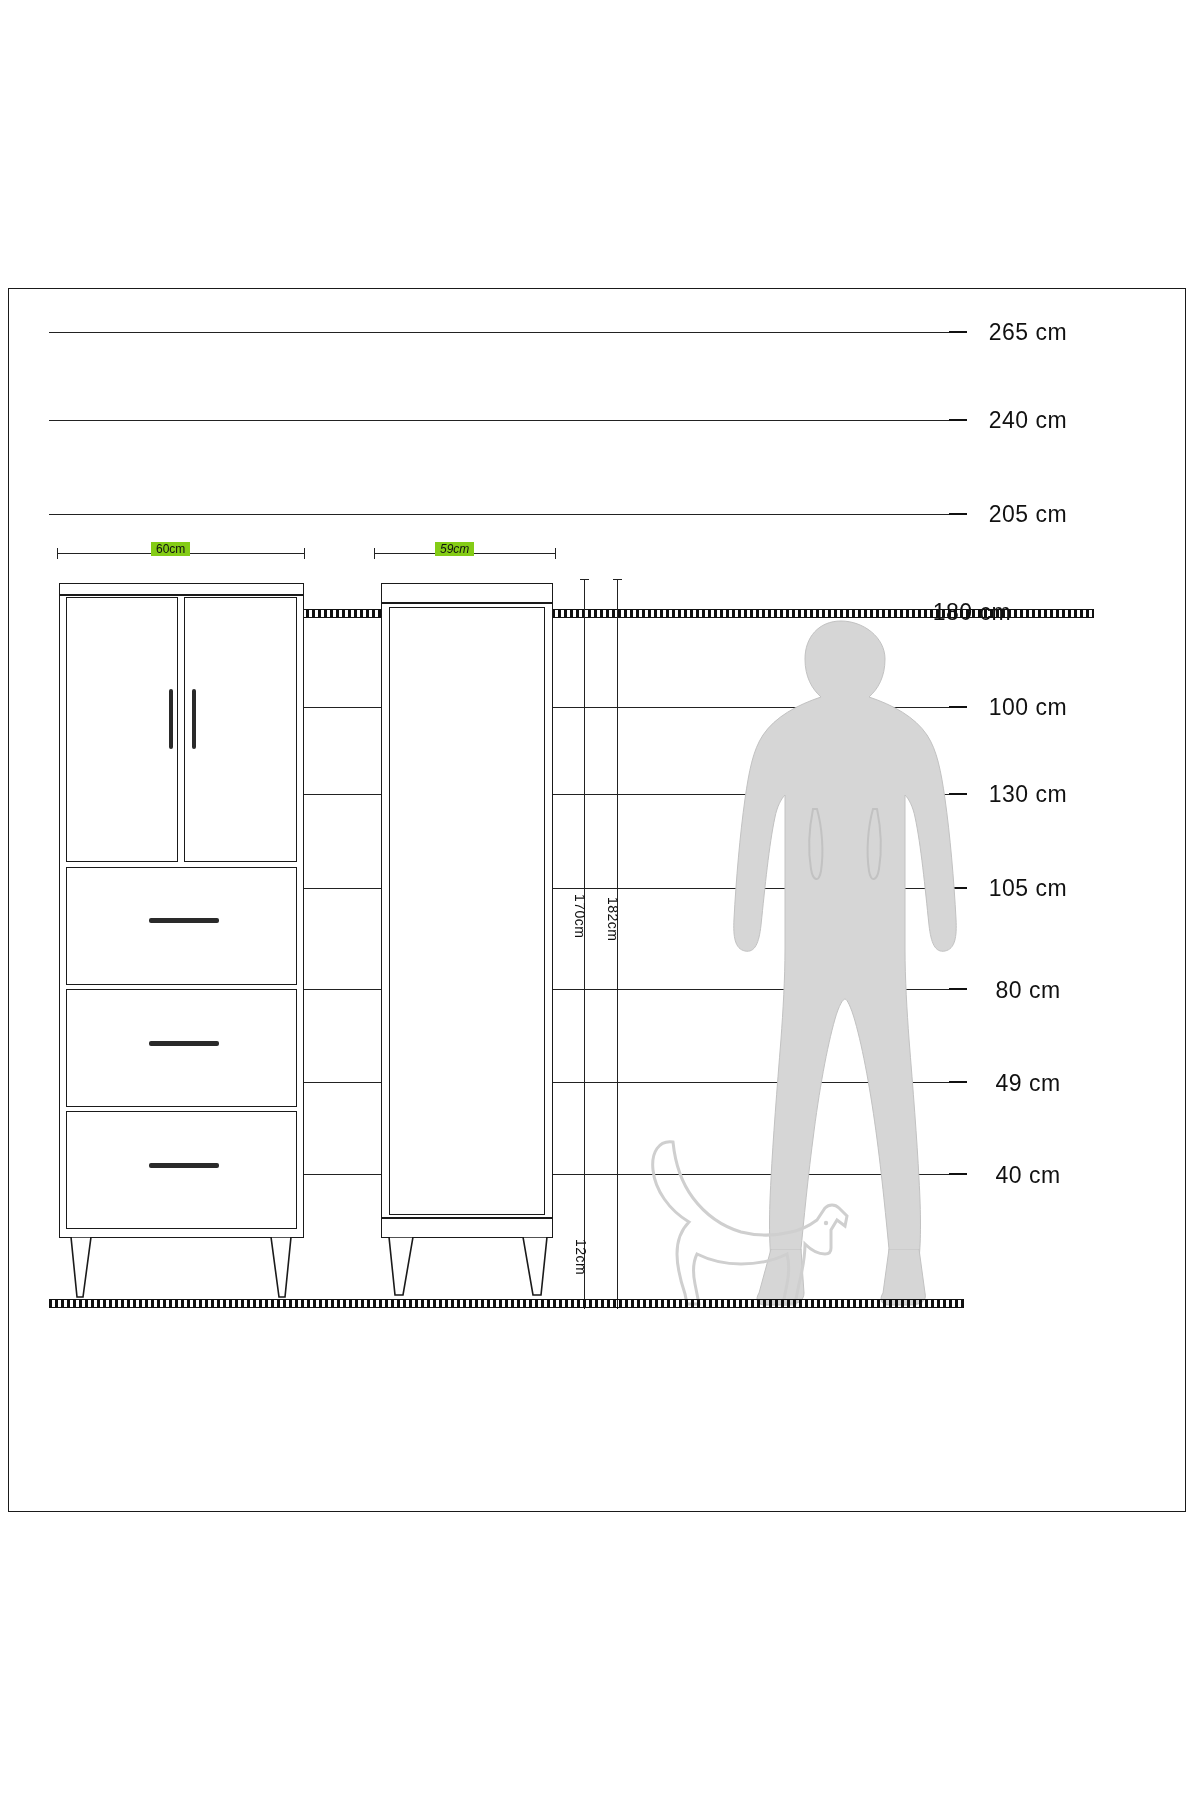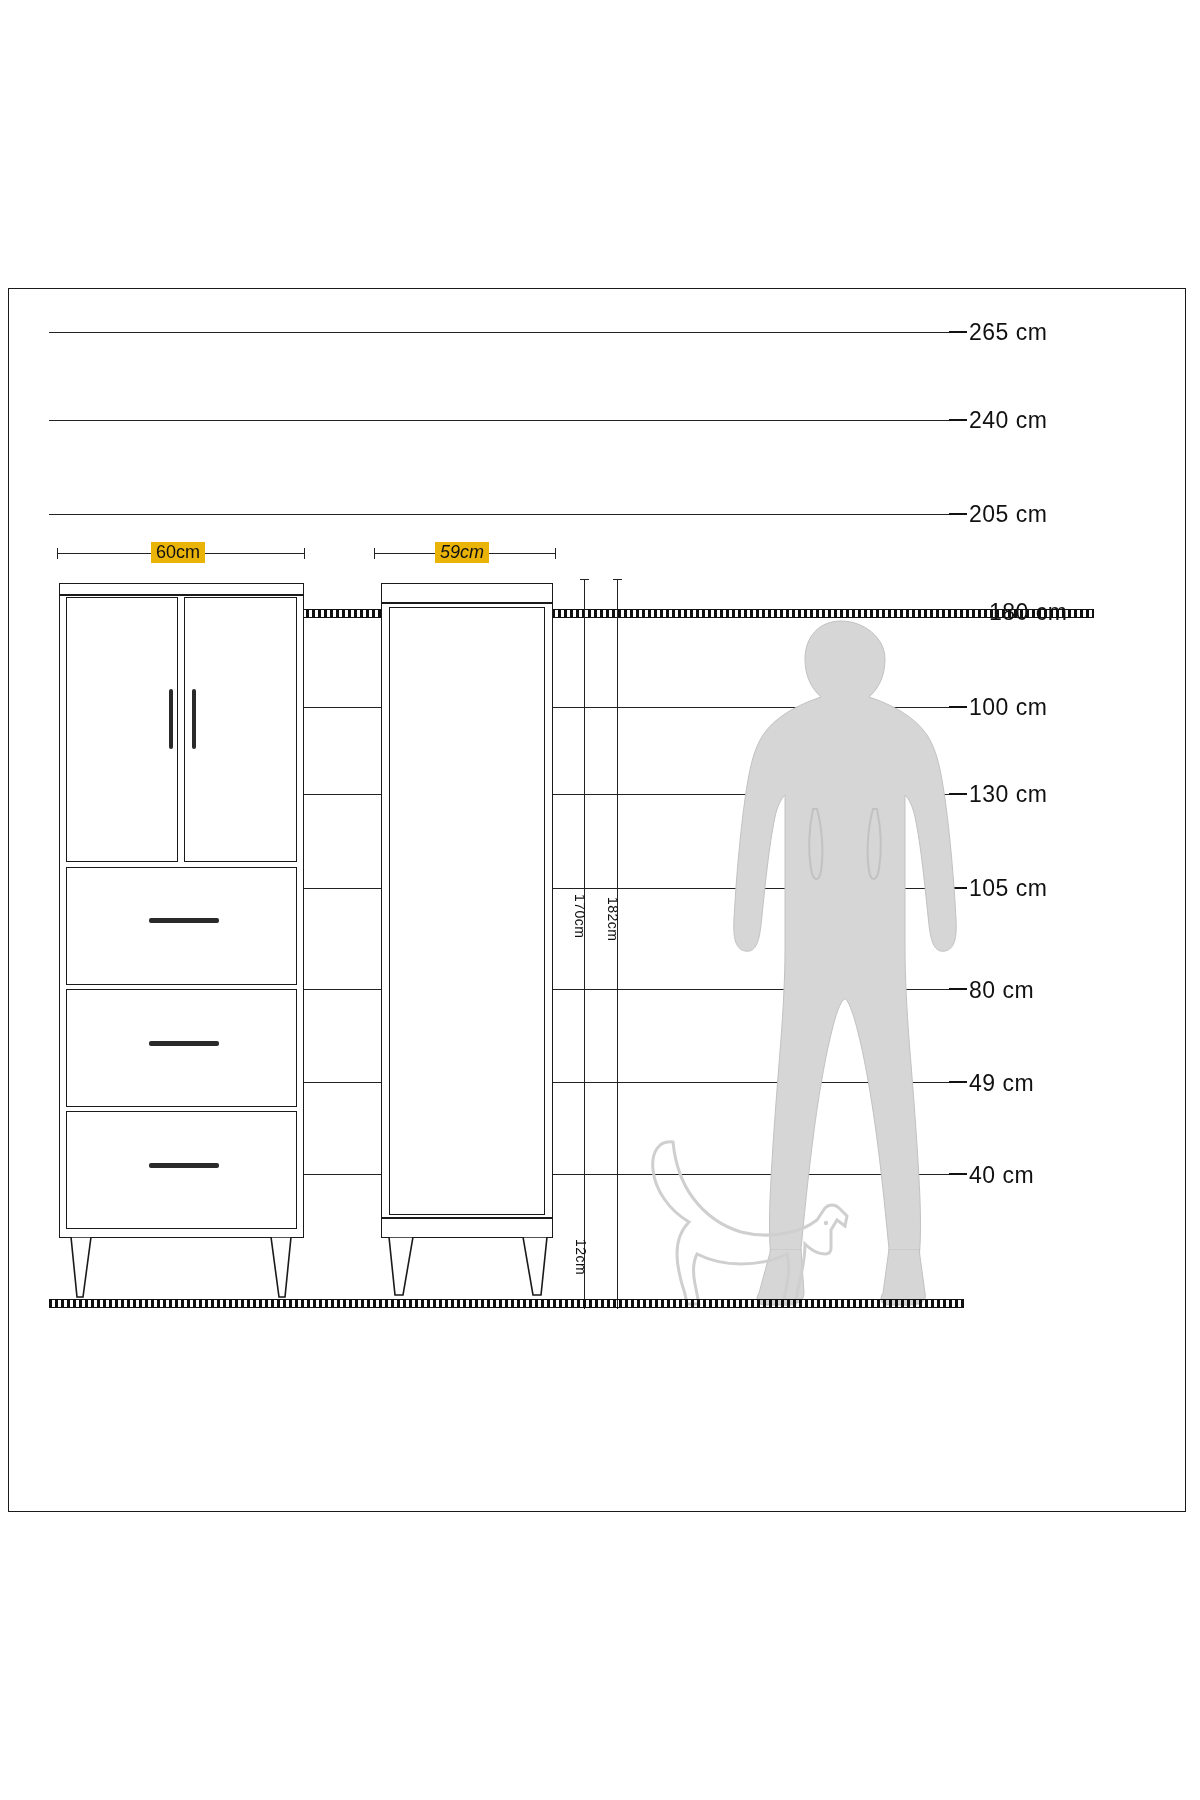--- a/index.html
+++ b/index.html
@@ -3,32 +3,32 @@
 <meta charset="utf-8">
 <style>
   html,body{margin:0;padding:0;background:#ffffff;}
   body{font-family:"Liberation Sans",sans-serif;}
   #page{position:relative;width:1200px;height:1800px;background:#ffffff;overflow:hidden;}
 
   
   #frame{position:absolute;left:8px;top:288px;width:1178px;height:1224px;border:1px solid #1a1a1a;box-sizing:border-box;background:#fff;}
 
   .scale-line{position:absolute;height:0;border-top:1px solid #222;}
-  .scale-label{position:absolute;font-size:23px;color:#111;letter-spacing:.5px;white-space:nowrap;text-align:left;}
+  .scale-label{position:absolute;font-size:23px;color:#111;letter-spacing:.5px;white-space:nowrap;text-align:center;}
   .tick{position:absolute;height:0;border-top:2px solid #111;}
 
   
   .hatch{position:absolute;height:7px;background:
     repeating-linear-gradient(90deg,#111 0px,#111 3px,transparent 3px,transparent 6px);
     border-top:1px solid #111;border-bottom:1px solid #111;}
 
   
   .dim{position:absolute;height:1px;background:#222;}
   .dim-cap{position:absolute;width:1px;height:11px;background:#222;}
-  .dim-text{position:absolute;font-size:18px;color:#111;background:#eab308;padding:0 5px;}
+  .dim-text{position:absolute;font-size:12px;color:#111;background:#84cc16;padding:0 5px;}
 
   
   .vdim{position:absolute;width:1px;background:#222;}
   .vdim-text{position:absolute;font-size:14px;color:#111;writing-mode:vertical-rl;text-orientation:mixed;letter-spacing:.5px;}
   .vdim-cap{position:absolute;height:1px;width:9px;background:#222;}
 
   
   .cab{position:absolute;background:#fff;border:1.5px solid #1a1a1a;box-sizing:border-box;}
   .cab-inner{position:absolute;border:1px solid #1a1a1a;box-sizing:border-box;background:#fff;}
   .divider{position:absolute;background:#1a1a1a;}
@@ -50,21 +50,21 @@
 
     <div class="scale-line" style="left:40px;top:131px;width:915px;"></div>
     <div class="tick" style="left:940px;top:130px;width:18px;"></div>
     <div class="scale-label" style="left:960px;top:118px;width:118px;">240 cm</div>
 
     <div class="scale-line" style="left:40px;top:225px;width:915px;"></div>
     <div class="tick" style="left:940px;top:224px;width:18px;"></div>
     <div class="scale-label" style="left:960px;top:212px;width:118px;">205 cm</div>
 
     <div class="hatch" style="left:285px;top:320px;width:800px;"></div>
-    <div class="scale-label" style="left:980px;top:310px;width:118px;">180 cm</div>
+    <div class="scale-label" style="left:904px;top:310px;width:118px;">180 cm</div>
 
     <div class="scale-line" style="left:285px;top:418px;width:670px;"></div>
     <div class="tick" style="left:940px;top:417px;width:18px;"></div>
     <div class="scale-label" style="left:960px;top:405px;width:118px;">100 cm</div>
 
     <div class="scale-line" style="left:285px;top:505px;width:670px;"></div>
     <div class="tick" style="left:940px;top:504px;width:18px;"></div>
     <div class="scale-label" style="left:960px;top:492px;width:118px;">130 cm</div>
 
     <div class="scale-line" style="left:285px;top:599px;width:670px;"></div>

